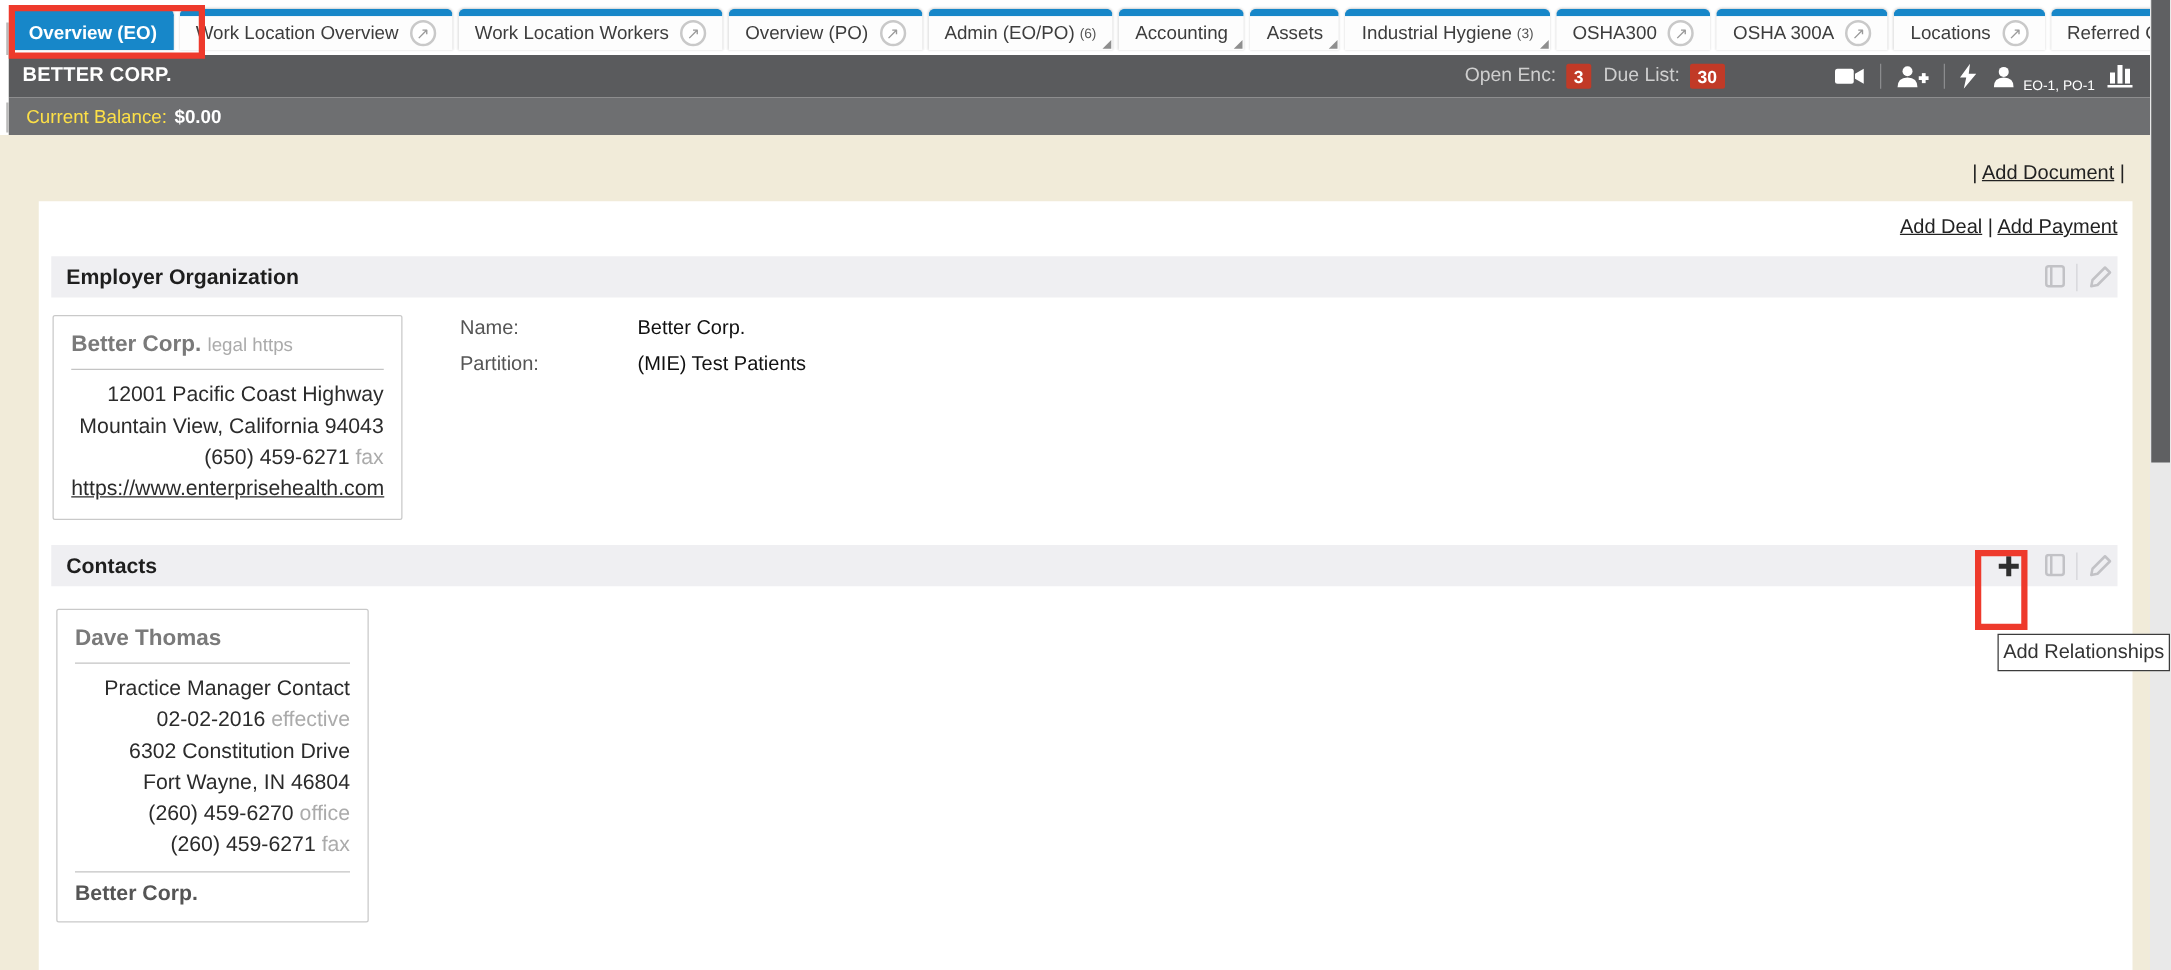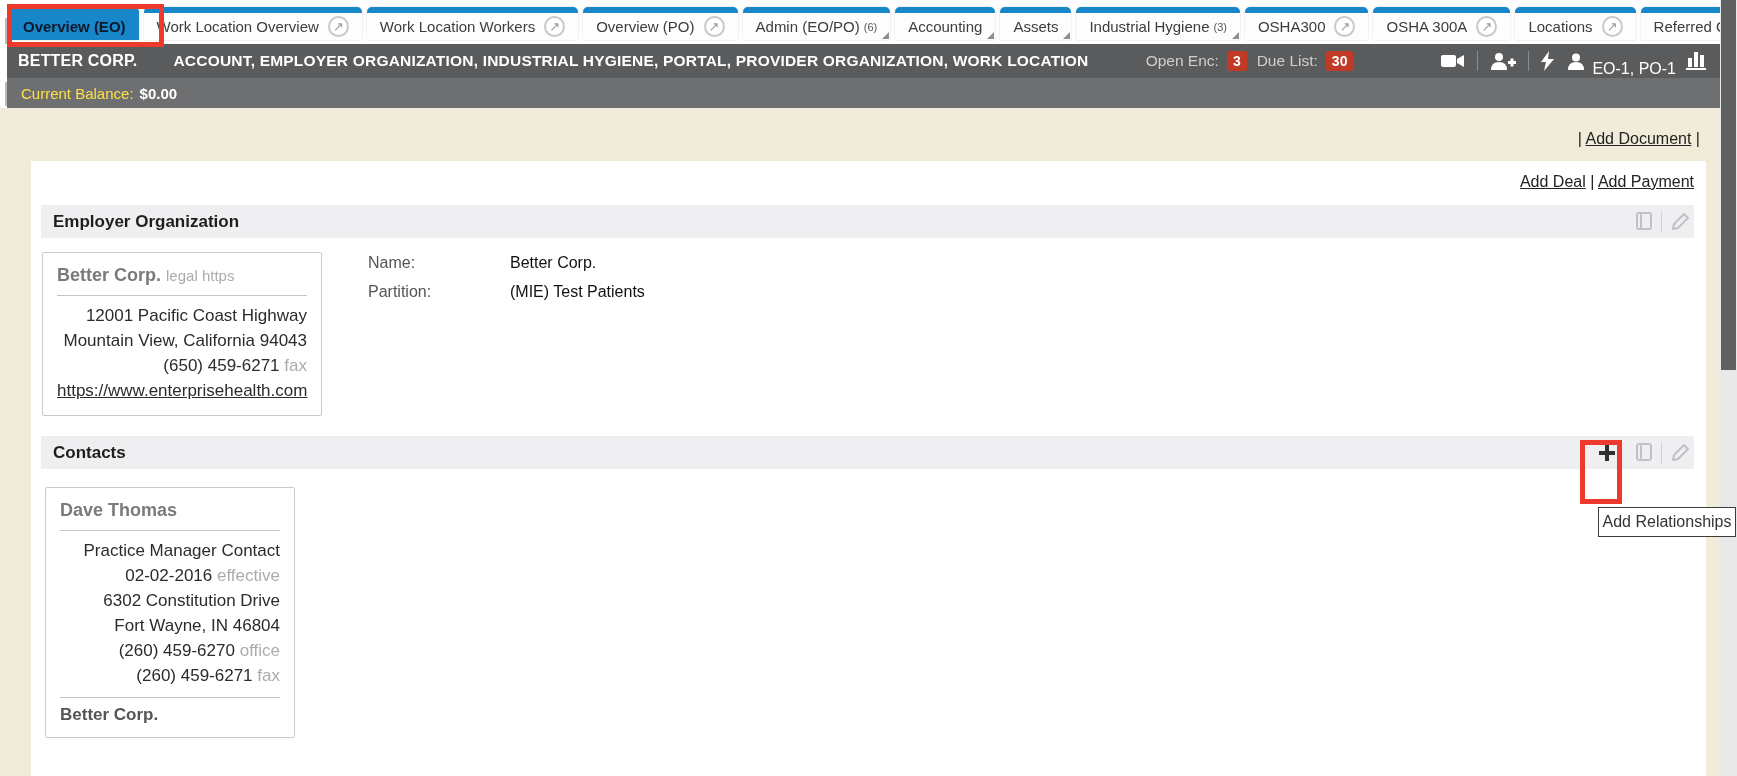--- a/index.html
+++ b/index.html
@@ -7,41 +7,41 @@
     width:1737px;height:776px;position:relative;overflow:hidden;
     font-family:"Liberation Sans", sans-serif;background:#ffffff;
   }
   
   .tabbar{position:absolute;top:0;left:0;right:17px;height:44px;background:#fff;
     display:flex;align-items:flex-start;padding-left:10px;white-space:nowrap;}
   .tab{margin-top:7px;margin-right:5px;position:relative;border-radius:5px 5px 0 0;
     background:#fdfdfd;border-top:6px solid #1787c9;color:#3d3d3d;font-size:15px;
     height:27px;display:flex;align-items:center;padding:0 13px;cursor:pointer;
     box-shadow:0 0 2px rgba(0,0,0,.18);}
-  .tab.active{background:#1787c9;color:#0f172a;font-weight:bold;border-top-color:#1787c9;}
+  .tab.active{background:#1787c9;color:#ffffff;font-weight:bold;border-top-color:#1787c9;}
   .tab .cnt{font-size:11px;margin-left:4px;color:#555;}
   .ext{width:21px;height:21px;border:2px solid #c9c9c9;border-radius:50%;margin-left:9px;
     display:inline-flex;align-items:center;justify-content:center;font-size:13px;color:#9b9b9b;
     box-sizing:border-box;background:#fff;}
   .fold{position:absolute;right:1px;bottom:1px;width:0;height:0;
     border-left:7px solid transparent;border-bottom:7px solid #8e8e8e;}
   
   .annot{position:absolute;border:5px solid #ee3a2c;box-sizing:border-box;z-index:40;pointer-events:none;}
   
   .hdr{position:absolute;top:44px;left:7px;right:17px;height:34px;background:#5a5b5d;
     color:#fff;display:flex;align-items:center;font-size:15.5px;}
   .hdr .org{font-weight:bold;margin-left:11px;font-size:16px;letter-spacing:.2px;}
   .hdr .cats{font-weight:bold;margin-left:36px;letter-spacing:.2px;}
   .hdr .spacer{flex:1;}
   .muted{color:#cfcfcf;}
   .badge{background:#c13a27;color:#fff;font-weight:bold;font-size:14px;border-radius:2px;
     padding:2px 6px;margin:0 10px 0 8px;cursor:pointer;}
   .hdr .vdiv{width:1px;height:20px;background:#8b8c8e;margin:0 12px;}
   .hicon{display:inline-flex;align-items:center;justify-content:center;cursor:pointer;}
-  .ctx{margin:16px 10px 0 8px;font-size:16px;text-align:right;}
+  .ctx{margin:16px 10px 0 8px;font-size:11px;text-align:right;}
   .chart-ic{border-bottom:2px solid #fff;padding-bottom:1px;margin-right:14px;cursor:pointer;}
   .balbar{position:absolute;top:78px;left:7px;right:17px;height:30px;background:#6e6f71;
     display:flex;align-items:center;font-size:15px;}
   .balbar .lab{color:#fde047;margin-left:14px;}
   .balbar .val{color:#fff;font-weight:bold;margin-left:6px;}
   
   .content{position:absolute;top:108px;left:0;right:17px;bottom:0;background:#f1ebd9;}
   .adddoc{position:absolute;top:22px;right:20px;font-size:16px;color:#222;}
   .adddoc a, .links-row a{color:#222;text-decoration:underline;cursor:pointer;}
   .panel{position:absolute;top:53px;left:31px;right:14px;bottom:-10px;background:#fff;
@@ -139,21 +139,20 @@
   <div class="tab">
     <span>Referred Orders</span>
 
   </div>
 </div>
 
 <div class="annot" style="left:7px;top:4px;width:157px;height:43px;"></div>
 
 <div class="hdr">
   <span class="org">BETTER CORP.</span>
-  <span class="cats">ACCOUNT, EMPLOYER ORGANIZATION, INDUSTRIAL HYGIENE, PORTAL, PROVIDER ORGANIZATION, WORK LOCATION</span>
   <span class="spacer"></span>
   <span class="muted">Open Enc:</span>
   <span class="badge">3</span>
   <span class="muted">Due List:</span>
   <span class="badge">30</span>
   <span style="width:78px;"></span>
   <span class="hicon">
     <svg width="24" height="16" viewBox="0 0 24 16">
         <rect x="0" y="2" width="15" height="12" rx="2" fill="#fff"></rect>
         <polygon points="16,6 23,2 23,14 16,10" fill="#fff"></polygon>

